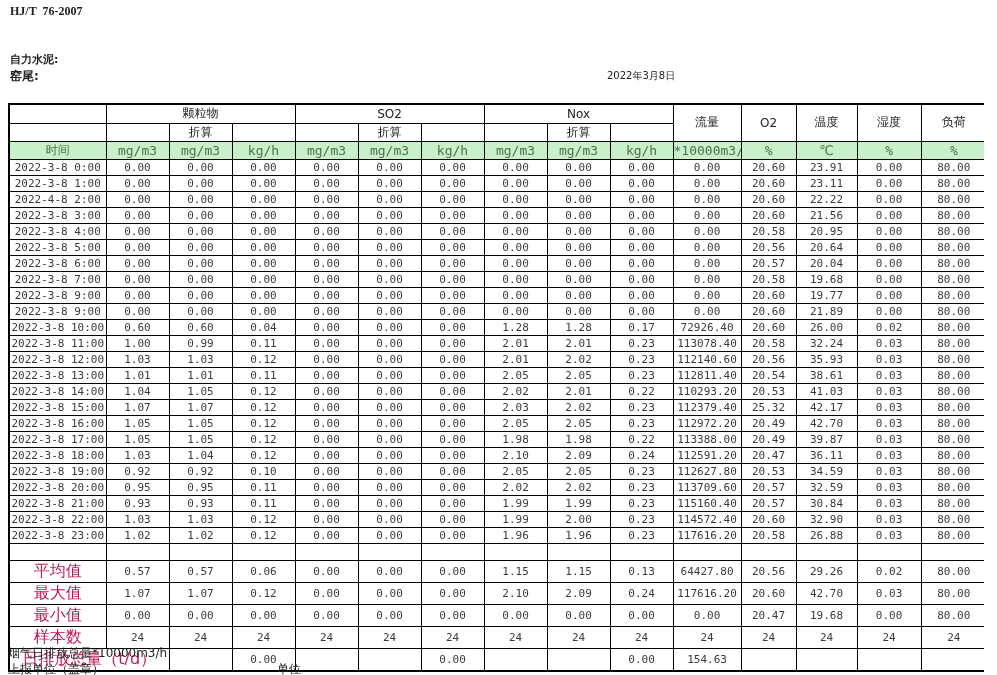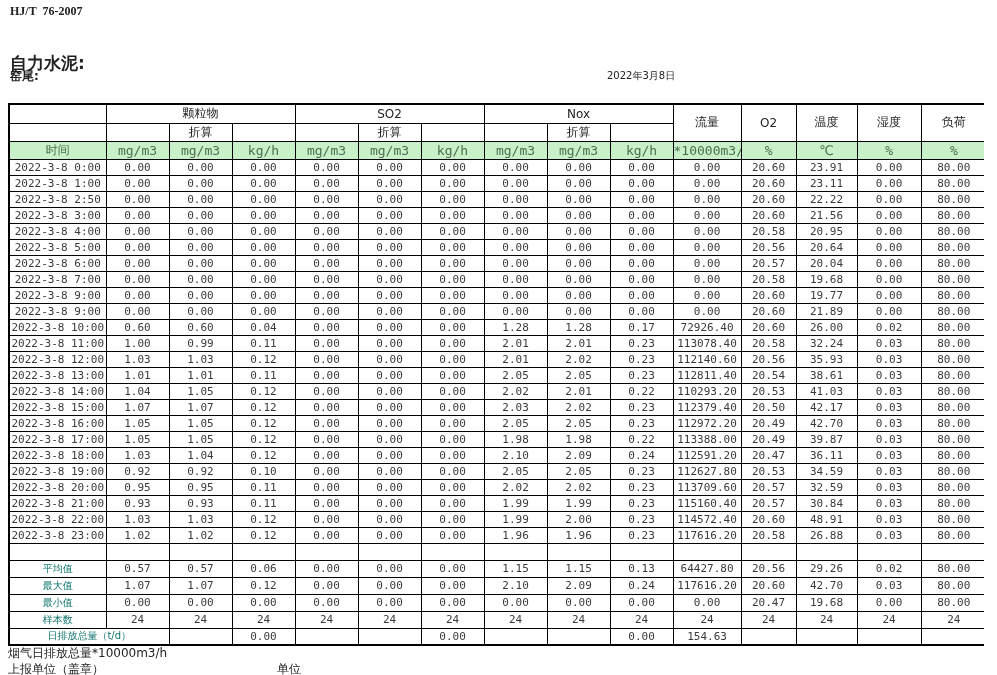--- a/index.html
+++ b/index.html
@@ -13,21 +13,21 @@
   }
   .doc-code{
     position:absolute;left:10px;top:4px;
     font-weight:bold;font-size:12px;white-space:pre;
     font-family:"Liberation Serif","DejaVu Serif",serif;
   }
   .title{
     position:absolute;left:252px;top:24px;
     font-weight:bold;font-size:15px;letter-spacing:1px;
   }
-  .company{position:absolute;left:10px;top:52px;font-weight:bold;font-size:17px;}
+  .company{position:absolute;left:10px;top:52px;font-weight:bold;font-size:11px;}
   .stack{position:absolute;left:10px;top:68px;font-weight:bold;font-size:12px;}
   .date{position:absolute;left:607px;top:69px;font-size:10px;}
 
   table.report{
     position:absolute;left:8px;top:103px;
     border-collapse:collapse;table-layout:fixed;
     width:978px;
     font-family:"DejaVu Sans Mono","DejaVu Sans",monospace;
     font-size:11px;color:#3a3a3a;
     border:2px solid #000;
@@ -44,21 +44,21 @@
   tr.blank-row{height:17px;}
   tr.summary-row{height:17px;}
   tr.total-row{height:17px;}
   tr.hr1 td, tr.hr2 td{font-family:"DejaVu Sans",sans-serif;font-size:12px;color:#222;}
   tr.hru td{
     background:#c9f1c9;
     color:#4c6f4c;
     font-size:13px;
   }
   tr.hru td.c-time{font-family:"DejaVu Sans",sans-serif;font-size:12px;margin-left:44px;}
-  td.label-cell{font-family:"DejaVu Sans",sans-serif;font-size:10px;color:#0f766e;}
+  td.label-cell{font-family:"DejaVu Sans",sans-serif;font-size:16px;color:#be185d;}
   td.total-label{text-align:left;padding-left:3px;}
   .foot1{position:absolute;left:8px;top:645px;font-size:12px;}
   .foot2{position:absolute;left:8px;top:661px;font-size:12px;}
   .foot3{position:absolute;left:277px;top:661px;font-size:12px;}
 </style>
 </head>
 <body>
 
 <div class="page">
 
@@ -156,21 +156,21 @@
           <td>0.00</td>
           <td>0.00</td>
           <td>0.00</td>
           <td>0.00</td>
           <td>20.60</td>
           <td>23.11</td>
           <td>0.00</td>
           <td>80.00</td>
         </tr>
         <tr class="data-row">
-          <td class="c-time">2022-3-8 2:50</td>
+          <td class="c-time">2022-4-8 2:00</td>
           <td>0.00</td>
           <td>0.00</td>
           <td>0.00</td>
           <td>0.00</td>
           <td>0.00</td>
           <td>0.00</td>
           <td>0.00</td>
           <td>0.00</td>
           <td>0.00</td>
           <td>0.00</td>
@@ -388,21 +388,21 @@
           <td>1.07</td>
           <td>1.07</td>
           <td>0.12</td>
           <td>0.00</td>
           <td>0.00</td>
           <td>0.00</td>
           <td>2.03</td>
           <td>2.02</td>
           <td>0.23</td>
           <td>112379.40</td>
-          <td>20.50</td>
+          <td>25.32</td>
           <td>42.17</td>
           <td>0.03</td>
           <td>80.00</td>
         </tr>
         <tr class="data-row">
           <td class="c-time">2022-3-8 16:00</td>
           <td>1.05</td>
           <td>1.05</td>
           <td>0.12</td>
           <td>0.00</td>
@@ -508,21 +508,21 @@
           <td>1.03</td>
           <td>0.12</td>
           <td>0.00</td>
           <td>0.00</td>
           <td>0.00</td>
           <td>1.99</td>
           <td>2.00</td>
           <td>0.23</td>
           <td>114572.40</td>
           <td>20.60</td>
-          <td>48.91</td>
+          <td>32.90</td>
           <td>0.03</td>
           <td>80.00</td>
         </tr>
         <tr class="data-row">
           <td class="c-time">2022-3-8 23:00</td>
           <td>1.02</td>
           <td>1.02</td>
           <td>0.12</td>
           <td>0.00</td>
           <td>0.00</td>

